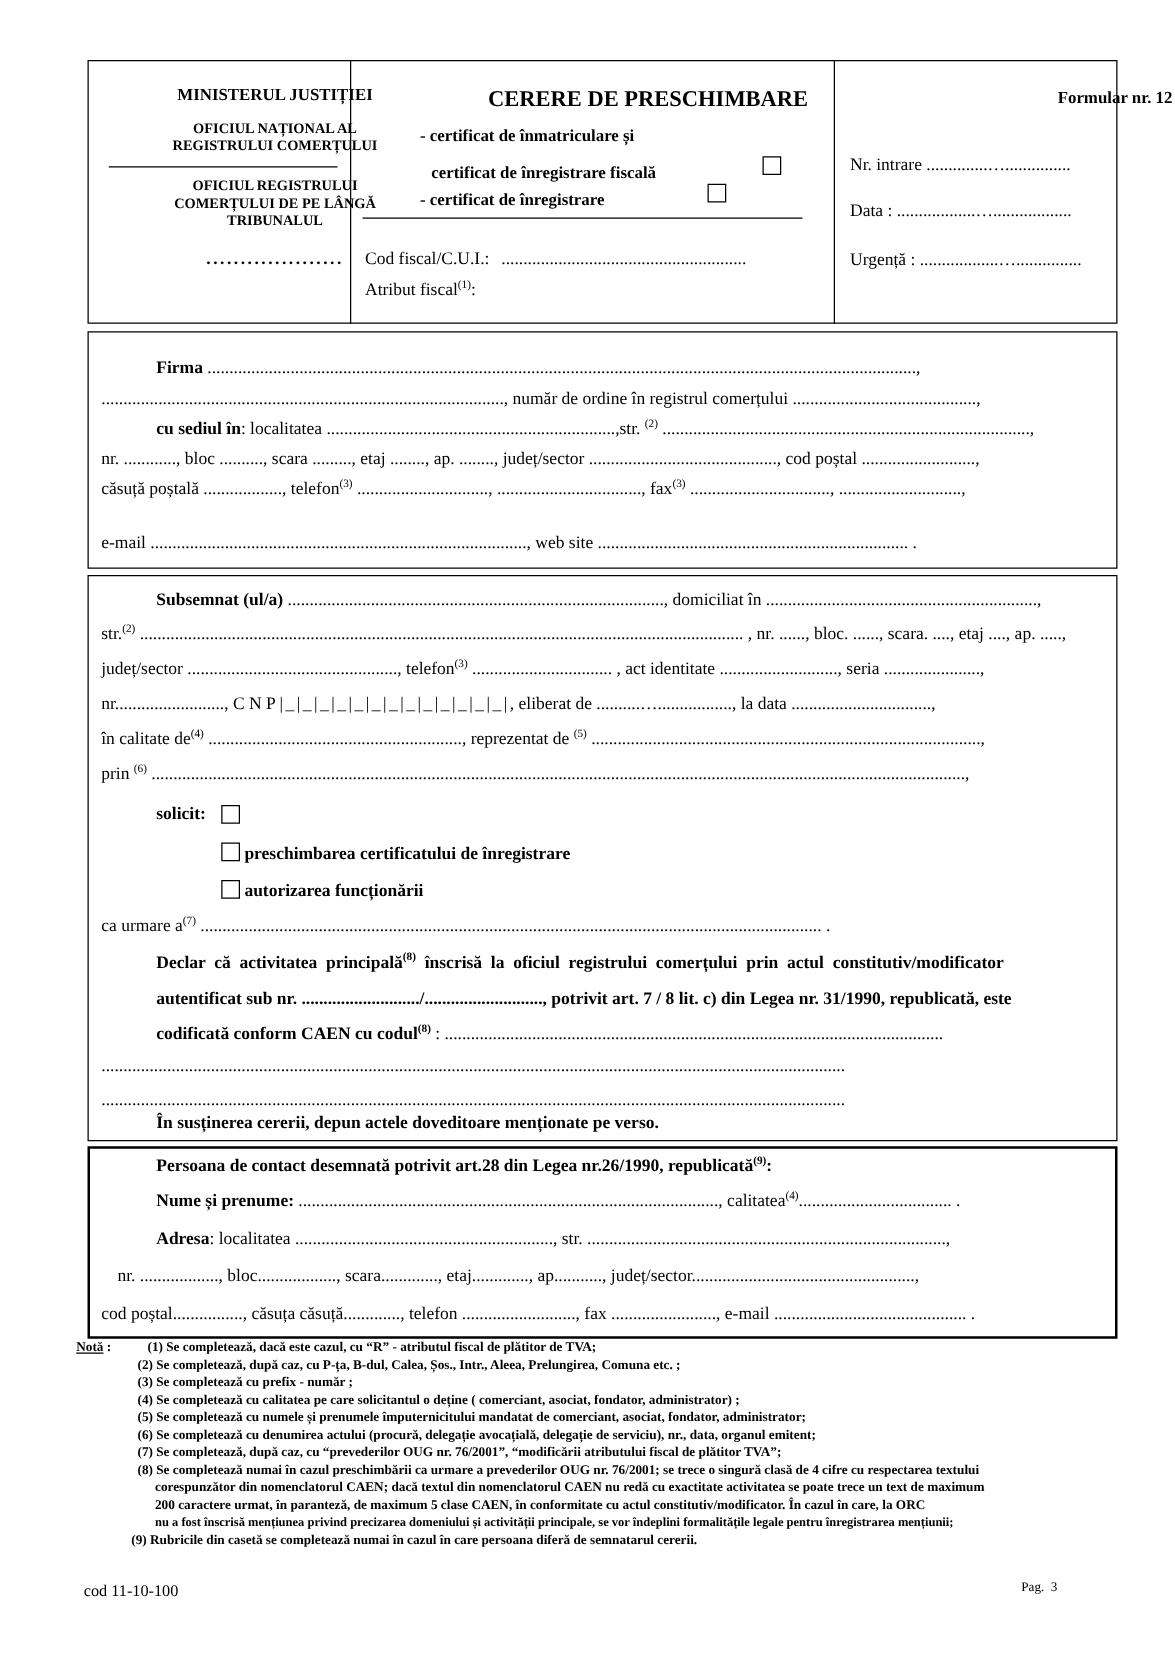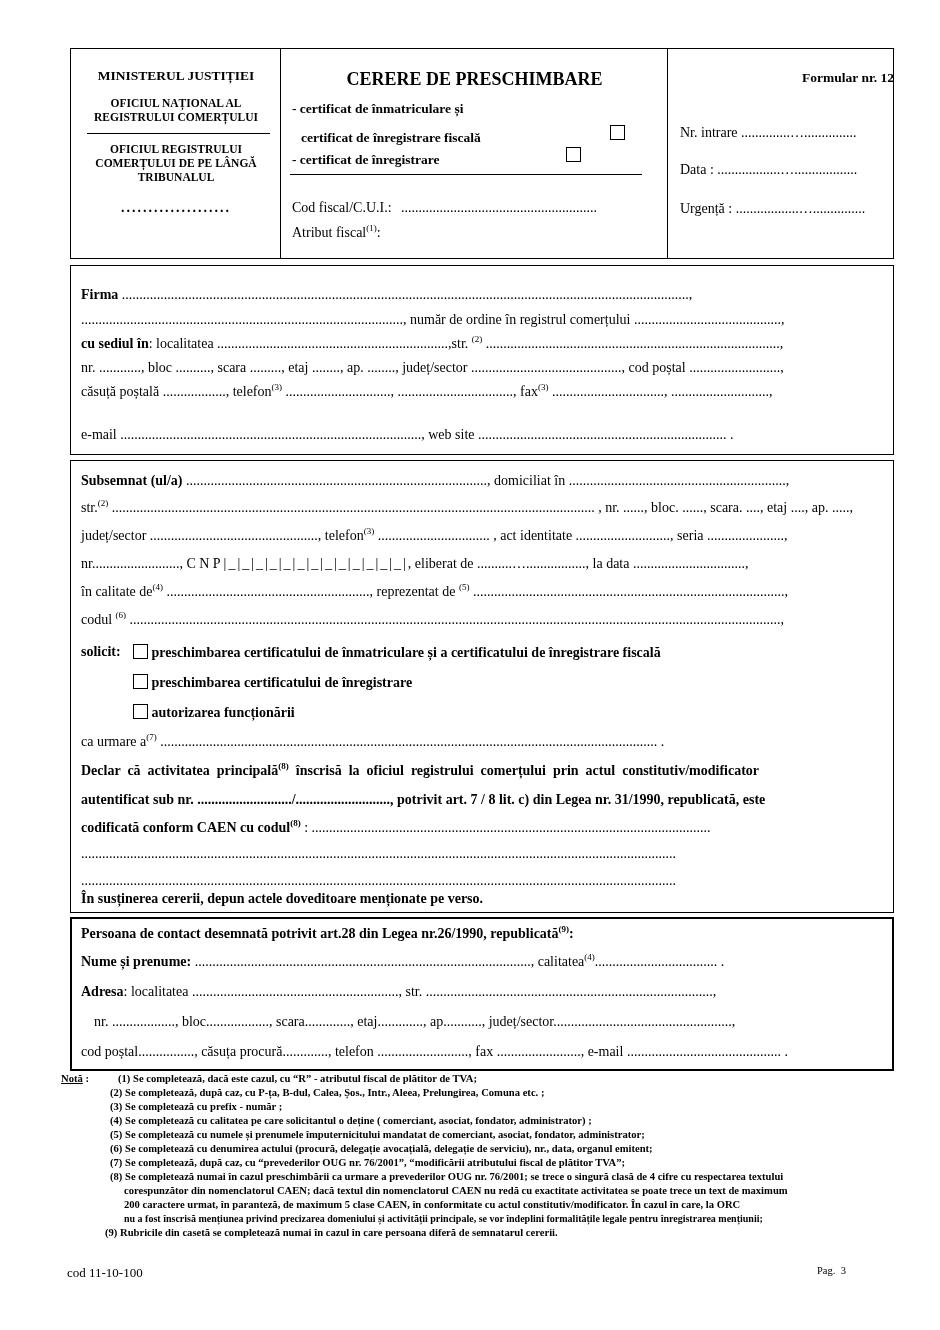--- a/index.html
+++ b/index.html
@@ -1,19 +1,19 @@
 <!DOCTYPE html>
 <html><head>
 <meta charset="utf-8">
 <style>
   html, body { margin:0; padding:0; background:#fff; }
   body { width:940px; height:1330px; position:relative; font-family:"Liberation Serif", serif; color:#000; overflow:hidden; }
   .abs { position:absolute; }
   .box { position:absolute; border:1.5px solid #000; box-sizing:border-box; }
-  .b { font-weight:bold; }
+  .b { font-weight:bold;margin-left:44px; }
   sup { font-size:9px; vertical-align:super; line-height:0; }
   .line { position:absolute; white-space:nowrap; font-size:14px; }
   .chk { display:inline-block; width:15px; height:15px; border:1.6px solid #000; box-sizing:border-box; vertical-align:-2px; }
   .hr { position:absolute; height:0; border-top:1.4px solid #000; }
   .vr { position:absolute; width:0; border-left:1.5px solid #000; }
   .center { text-align:center; }
   .note { position:absolute; white-space:nowrap; font-size:10.6px; font-weight:bold; }
 </style>
 </head>
 <body>
@@ -62,42 +62,42 @@
 <div class="line" style="left:81px;top:360px;">nr. ............, bloc .........., scara ........., etaj ........, ap. ........, județ/sector ..........................................., cod poștal ..........................,</div>
 <div class="line" style="left:81px;top:384px;"><span>căsuță poștală .................., telefon</span><sup>(3)</sup><span> .............................., ................................., fax</span><sup>(3)</sup><span> ................................, ............................,</span></div>
 <div class="line" style="left:81px;top:427px;">e-mail ......................................................................................, web site  ....................................................................... .</div>
 
 <div class="box" style="left:70px;top:460px;width:824px;height:453px;"></div>
 <div class="line" style="left:81px;top:473px;"><span class="b">Subsemnat (ul/a)</span><span> ......................................................................................, domiciliat în ..............................................................,</span></div>
 <div class="line" style="left:81px;top:500px;"><span>str.</span><sup>(2)</sup><span> .......................................................................................................................................... , nr. ......, bloc. ......, scara. ...., etaj ...., ap. .....,</span></div>
 <div class="line" style="left:81px;top:528px;"><span>județ/sector ................................................, telefon</span><sup>(3)</sup><span> ................................ , act identitate ..........................., seria ......................,</span></div>
 <div class="line" style="left:81px;top:556px;"><span>nr........................., C N P</span> <span style="letter-spacing:2px;">|_|_|_|_|_|_|_|_|_|_|_|_|_|</span><span>, eliberat de ..........…................., la data ................................,</span></div>
 <div class="line" style="left:81px;top:584px;"><span>în calitate de</span><sup>(4)</sup><span> .........................................................., reprezentat de</span> <sup>(5)</sup><span> .........................................................................................,</span></div>
-<div class="line" style="left:81px;top:612px;"><span>codul</span> <sup>(6)</sup><span> ..........................................................................................................................................................................................,</span></div>
+<div class="line" style="left:81px;top:612px;"><span>prin</span> <sup>(6)</sup><span> ..........................................................................................................................................................................................,</span></div>
 
 <div class="line b" style="left:81px;top:644px;">solicit:</div>
-<div class="line b" style="left:133px;top:644px;"><span class="chk"></span> <span>preschimbarea certificatului de înmatriculare și a certificatului de înregistrare fiscală</span></div>
+<div class="line b" style="left:133px;top:644px;"><span class="chk"></span> </div>
 <div class="line b" style="left:133px;top:674px;"><span class="chk"></span>  <span>preschimbarea certificatului de înregistrare</span></div>
 <div class="line b" style="left:133px;top:704px;"><span class="chk"></span> <span>autorizarea funcționării</span></div>
 
 <div class="line" style="left:81px;top:734px;"><span>ca urmare a</span><sup>(7)</sup><span> .............................................................................................................................................. .</span></div>
 
 <div class="line b" style="left:81px;top:763px;white-space:pre;"><span>Declar  că  activitatea  principală</span><sup>(8)</sup><span>  înscrisă  la  oficiul  registrului  comerțului  prin  actul  constitutiv/modificator</span></div>
 <div class="line b" style="left:81px;top:792px;">autentificat sub nr. .........................../..........................., potrivit art. 7 / 8 lit. c) din Legea nr. 31/1990, republicată, este</div>
 <div class="line b" style="left:81px;top:820px;"><span>codificată conform CAEN cu codul</span><sup>(8)</sup><span style="font-weight:normal;"> : ..................................................................................................................</span></div>
 <div class="line" style="left:81px;top:846px;">..........................................................................................................................................................................</div>
 <div class="line" style="left:81px;top:873px;">..........................................................................................................................................................................</div>
 <div class="line b" style="left:81px;top:891px;">În susținerea cererii, depun actele doveditoare menționate pe verso.</div>
 
 <div class="box" style="left:70px;top:917px;width:824px;height:154px;border-width:2px;"></div>
 <div class="line b" style="left:81px;top:926px;"><span>Persoana de contact desemnată potrivit art.28 din Legea nr.26/1990, republicată</span><sup>(9)</sup><span>:</span></div>
 <div class="line" style="left:81px;top:954px;"><span class="b">Nume și prenume:</span><span> ................................................................................................, calitatea</span><sup>(4)</sup><span>................................... .</span></div>
 <div class="line" style="left:81px;top:984px;"><span class="b">Adresa</span><span>: localitatea  ..........................................................., str. ..................................................................................,</span></div>
 <div class="line" style="left:94px;top:1014px;">nr. .................., bloc.................., scara............., etaj............., ap..........., județ/sector...................................................,</div>
-<div class="line" style="left:81px;top:1044px;">cod poștal................, căsuța procură............., telefon .........................., fax    ........................, e-mail ............................................ .</div>
+<div class="line" style="left:81px;top:1044px;">cod poștal................, căsuța căsuță............., telefon .........................., fax    ........................, e-mail ............................................ .</div>
 
 <div class="note" style="left:61px;top:1073px;"><span style="text-decoration:underline;">Notă</span><span> :</span></div>
 <div class="note" style="left:118px;top:1073px;">(1) Se completează, dacă este cazul, cu “R” - atributul fiscal de plătitor  de TVA;</div>
 <div class="note" style="left:110px;top:1087px;">(2) Se completează, după caz, cu P-ța, B-dul, Calea, Șos., Intr., Aleea, Prelungirea, Comuna etc. ;</div>
 <div class="note" style="left:110px;top:1101px;">(3) Se completează cu prefix - număr ;</div>
 <div class="note" style="left:110px;top:1115px;">(4) Se completează cu calitatea pe care solicitantul o deține ( comerciant, asociat, fondator, administrator) ;</div>
 <div class="note" style="left:110px;top:1129px;text-align:center;">(5) Se completează cu numele și prenumele împuternicitului mandatat de comerciant, asociat, fondator, administrator;</div>
 <div class="note" style="left:110px;top:1143px;">(6) Se completează cu denumirea actului (procură, delegație avocațială, delegație de serviciu), nr., data, organul emitent;</div>
 <div class="note" style="left:110px;top:1157px;">(7) Se completează, după caz, cu “prevederilor OUG nr. 76/2001”, “modificării atributului fiscal de plătitor TVA”;</div>
 <div class="note" style="left:110px;top:1171px;">(8) Se completează numai în cazul preschimbării ca urmare a prevederilor OUG nr. 76/2001; se trece o singură clasă de 4 cifre cu respectarea textului</div>

